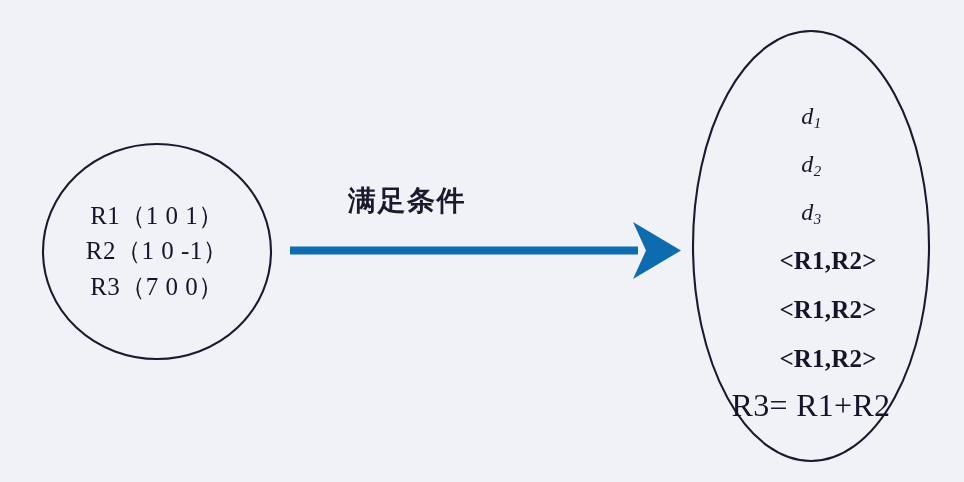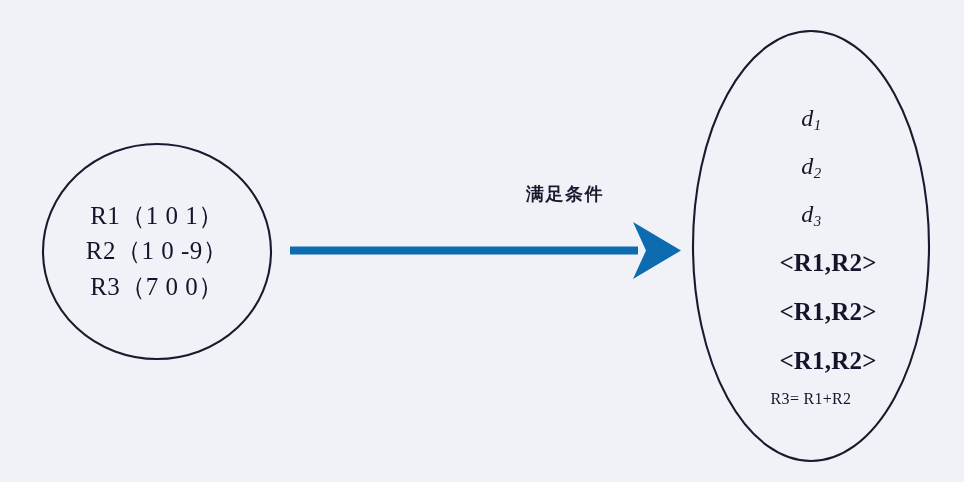--- a/index.html
+++ b/index.html
@@ -45,21 +45,21 @@
     color: #14142b;
     white-space: nowrap;
     letter-spacing: 0.5px;
     line-height: 1.05;
   }
 
   
   .right-text {
     position: absolute;
     left: 692px;
-    top: 32px;
+    top: 38px;
     width: 238px;
     height: 432px;
     display: flex;
     flex-direction: column;
     align-items: center;
     justify-content: center;
     padding-top: 16px;
     box-sizing: border-box;
   }
   .d-line {
@@ -86,37 +86,37 @@
     color: #14142b;
     line-height: 1;
     margin-bottom: 24px;
     white-space: nowrap;
     letter-spacing: 0.2px;
     margin-left: 34px;
   }
   .pair-line.last { margin-bottom: 18px; }
   .sum-line {
     font-family: "Liberation Serif", serif;
-    font-size: 16px;
+    font-size: 32px;
     color: #14142b;
     line-height: 1;
     white-space: nowrap;
     letter-spacing: 0.3px;
   }
 
   
   .arrow-label {
     position: absolute;
     left: 348px;
     top: 182px;
     width: 256px;
-    text-align: right;
+    text-align: left;
     font-family: "Liberation Sans", sans-serif;
     font-weight: bold;
-    font-size: 18px;
+    font-size: 28px;
     color: #1a1a2e;
     letter-spacing: 1.5px;
     white-space: nowrap;
   }
 </style>
 </head>
 <body>
 
 <div id="canvas">
 
@@ -126,21 +126,21 @@
     <ellipse cx="811" cy="246" rx="118" ry="215" fill="none" stroke="#1a1a2e" stroke-width="2.1"></ellipse>
 
     <g>
       <rect x="290" y="246.5" width="348" height="8" fill="#0d6cb0"></rect>
       <path d="M 633 222 L 681 250.5 L 633 279 L 646 250.5 Z" fill="#0d6cb0"></path>
     </g>
   </svg>
 
   <div class="left-text">
     <div class="vec-line">R1（1 0 1）</div>
-    <div class="vec-line">R2（1 0 -9）</div>
+    <div class="vec-line">R2（1 0 -1）</div>
     <div class="vec-line">R3（7 0 0）</div>
   </div>
 
   <div class="arrow-label">满足条件</div>
 
   <div class="right-text">
     <div class="d-line">
       <span>d</span><sub>1</sub>
     </div>
     <div class="d-line">

